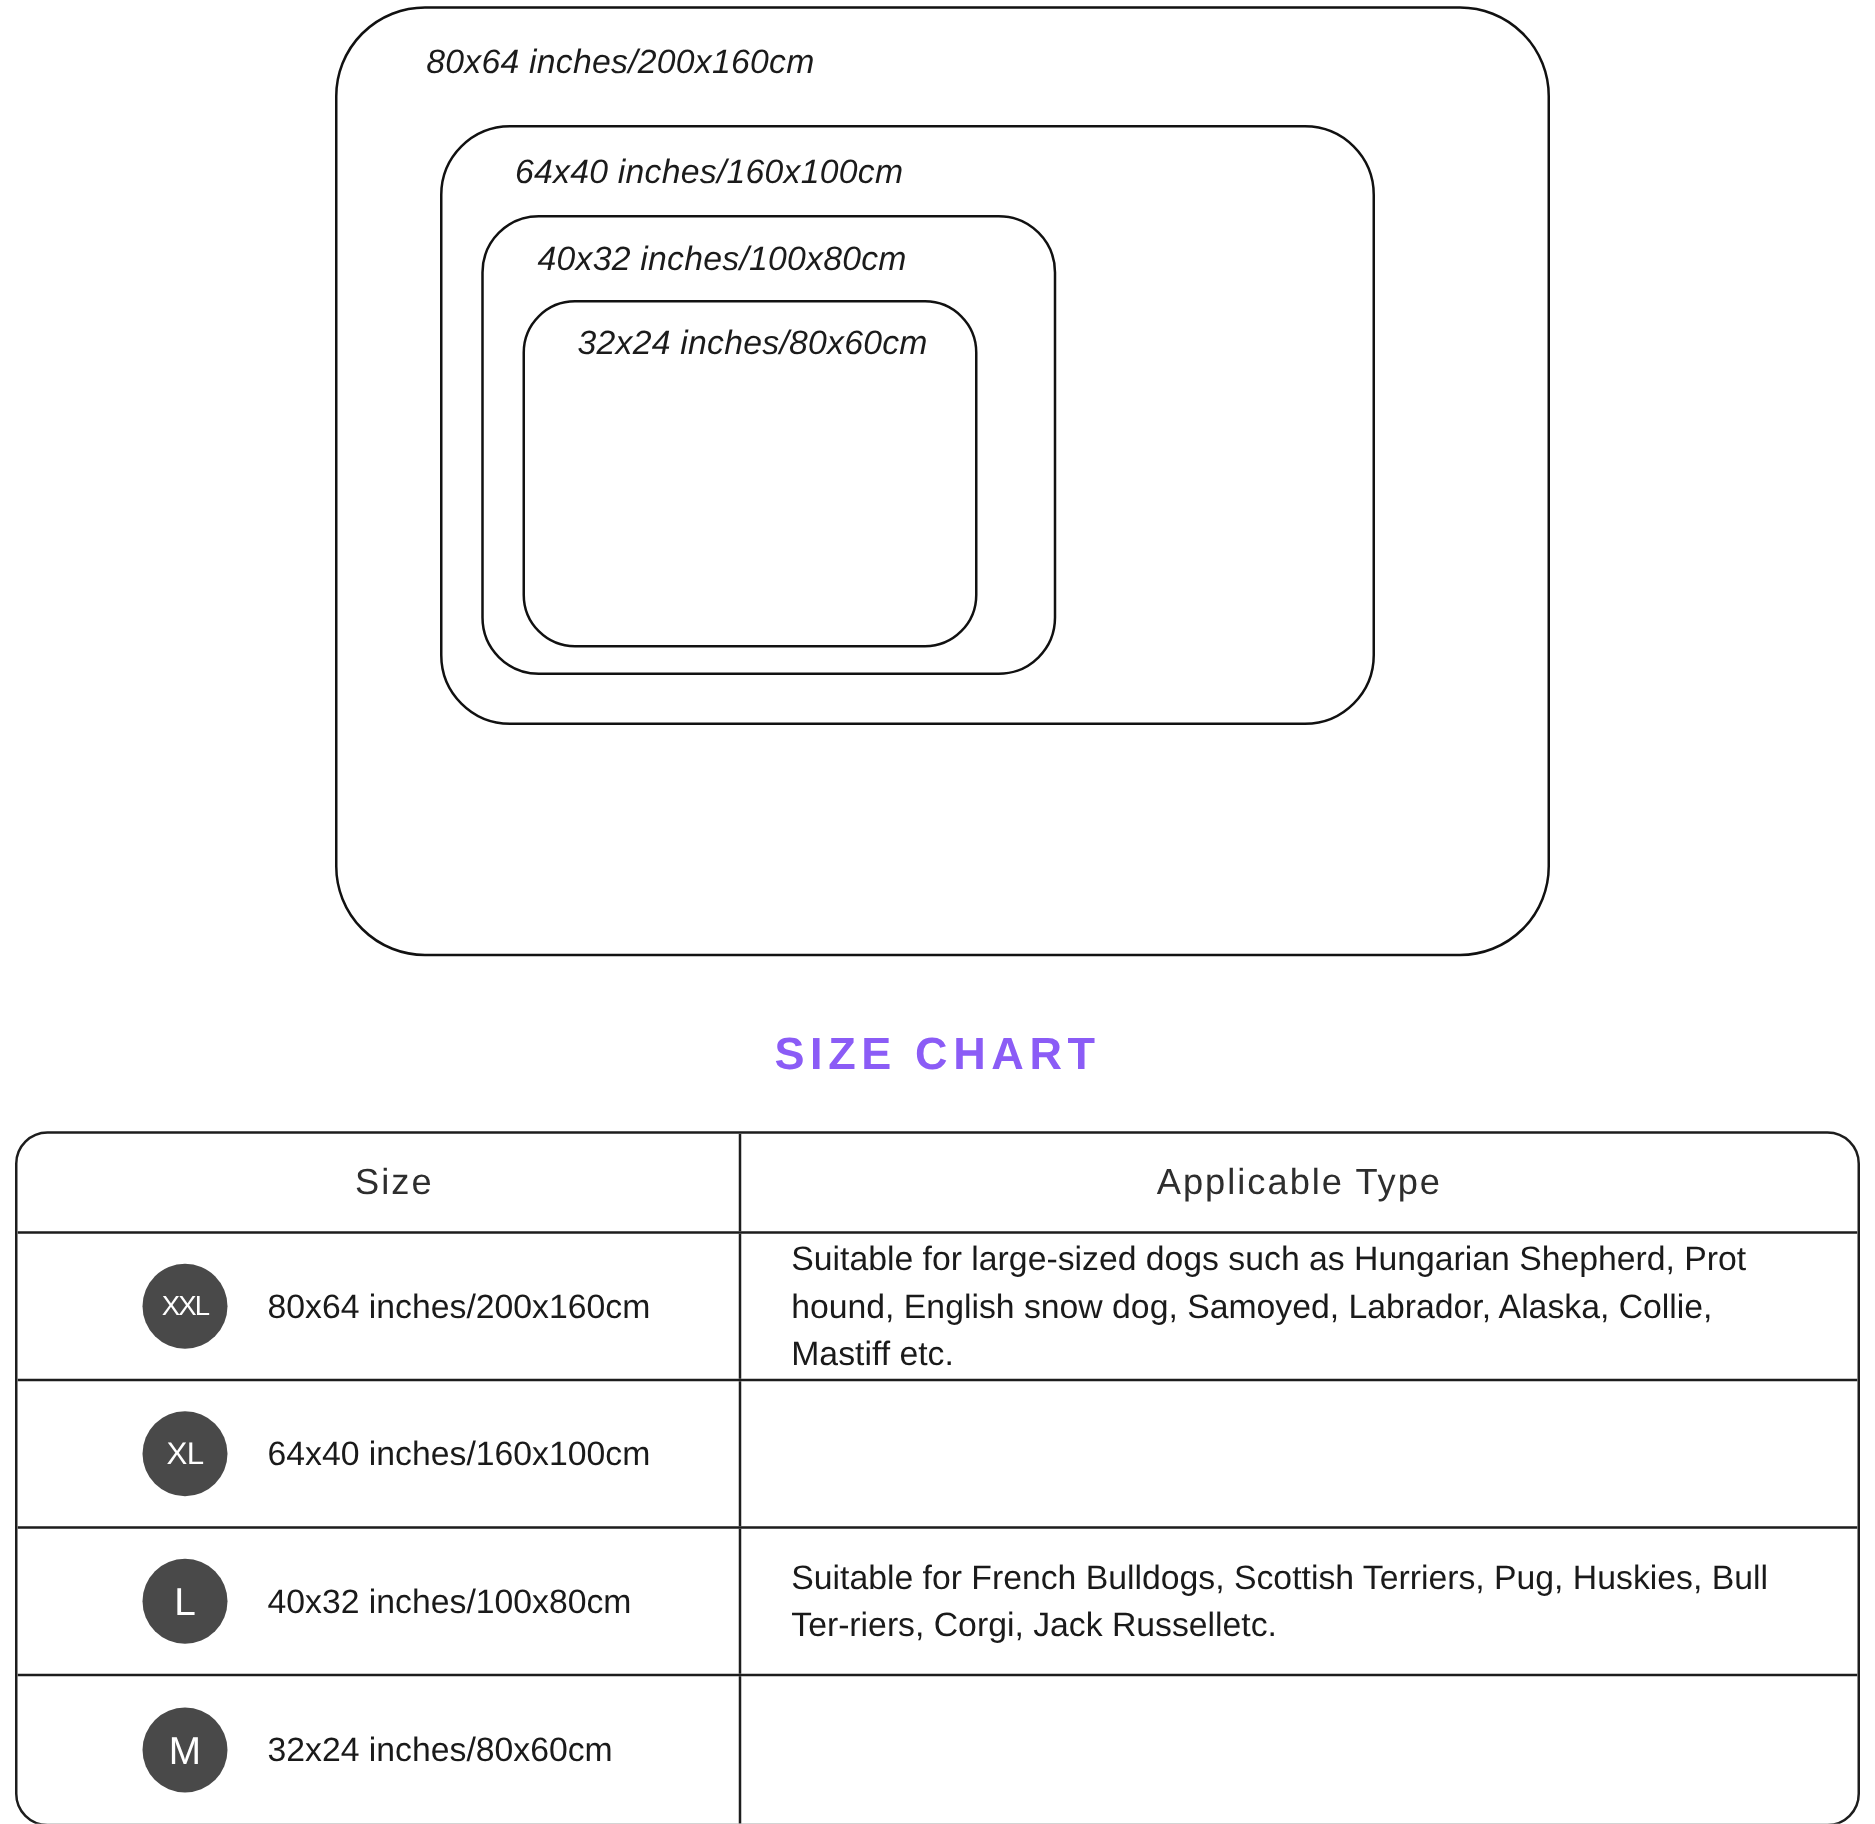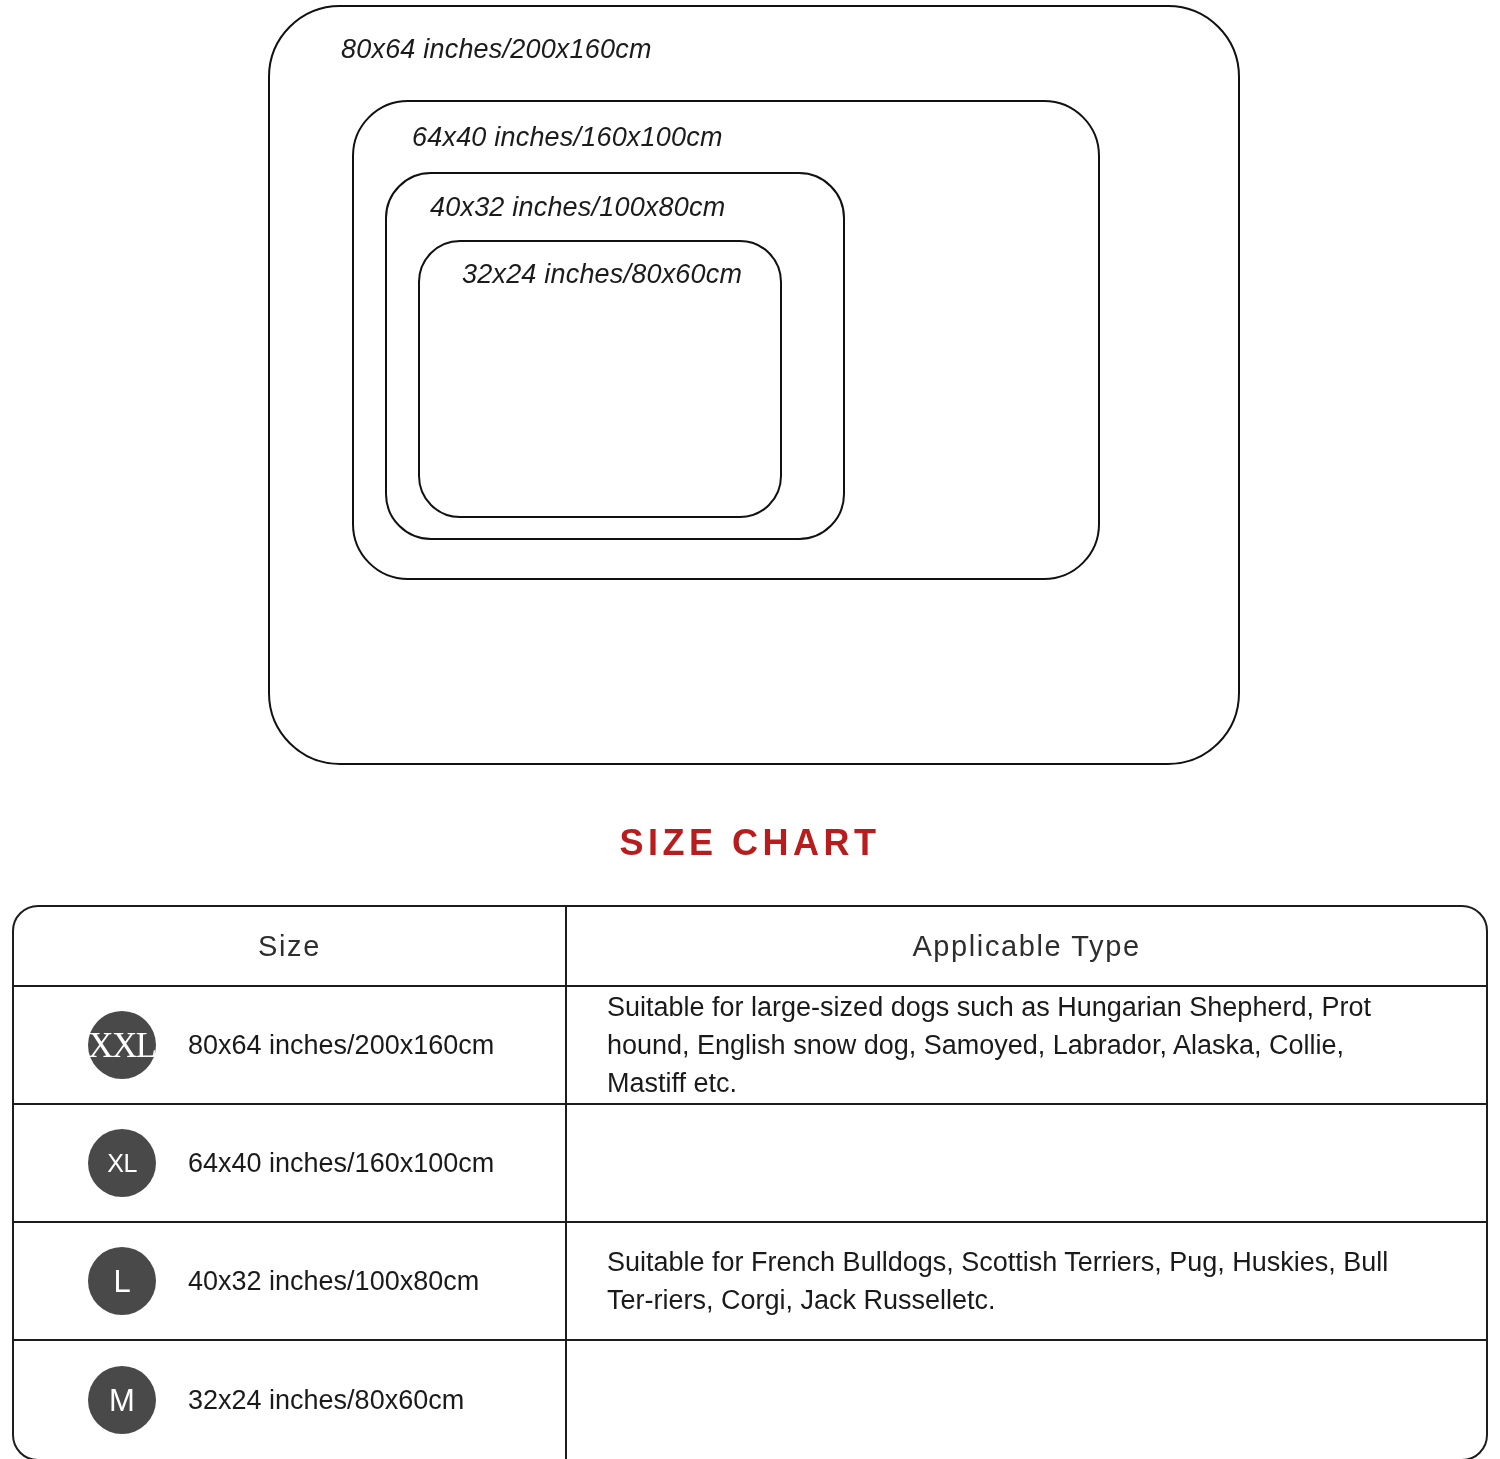--- a/index.html
+++ b/index.html
@@ -53,21 +53,21 @@
   
   #size-chart-title {
     position: absolute;
     left: 0;
     top: 822px;
     width: 1500px;
     text-align: center;
     font-size: 36px;
     font-weight: bold;
     letter-spacing: 4.5px;
-    color: #b91c1c;
+    color: #8b5cf6;
   }
 
   
   #size-table {
     position: absolute;
     left: 12px;
     top: 905px;
     width: 1476px;
     border: 2px solid #1d1d1d;
     border-radius: 26px;
@@ -82,20 +82,21 @@
   }
   .trow:last-child { border-bottom: none; }
 
   .cell-size {
     width: 553px;
     flex: 0 0 553px;
     border-right: 2px solid #1d1d1d;
     box-sizing: border-box;
     display: flex;
     align-items: center;
+    margin-left: 26px;
   }
   .cell-type {
     flex: 1 1 auto;
     box-sizing: border-box;
     display: flex;
     align-items: center;
     padding: 0 30px 0 40px;
   }
 
   
@@ -126,21 +127,21 @@
     flex: 0 0 68px;
     margin-left: 74px;
     box-sizing: border-box;
   }
   .size-badge .badge-text {
     font-size: 30px;
     letter-spacing: 0px;
     line-height: 1;
     white-space: nowrap;
   }
-  .size-badge.badge-xxl .badge-text { font-size: 35px; letter-spacing: -1.5px; font-family: Liberation Serif, serif; }
+  .size-badge.badge-xxl .badge-text { font-size: 22px; letter-spacing: -1.5px; }
   .size-badge.badge-xl  .badge-text { font-size: 25px; letter-spacing: -0.5px; }
   .size-badge.badge-l   .badge-text { font-size: 31px; }
   .size-badge.badge-m   .badge-text { font-size: 31px; }
 
   .size-dims {
     margin-left: 32px;
     font-size: 27px;
     color: #1a1a1a;
     white-space: nowrap;
   }

